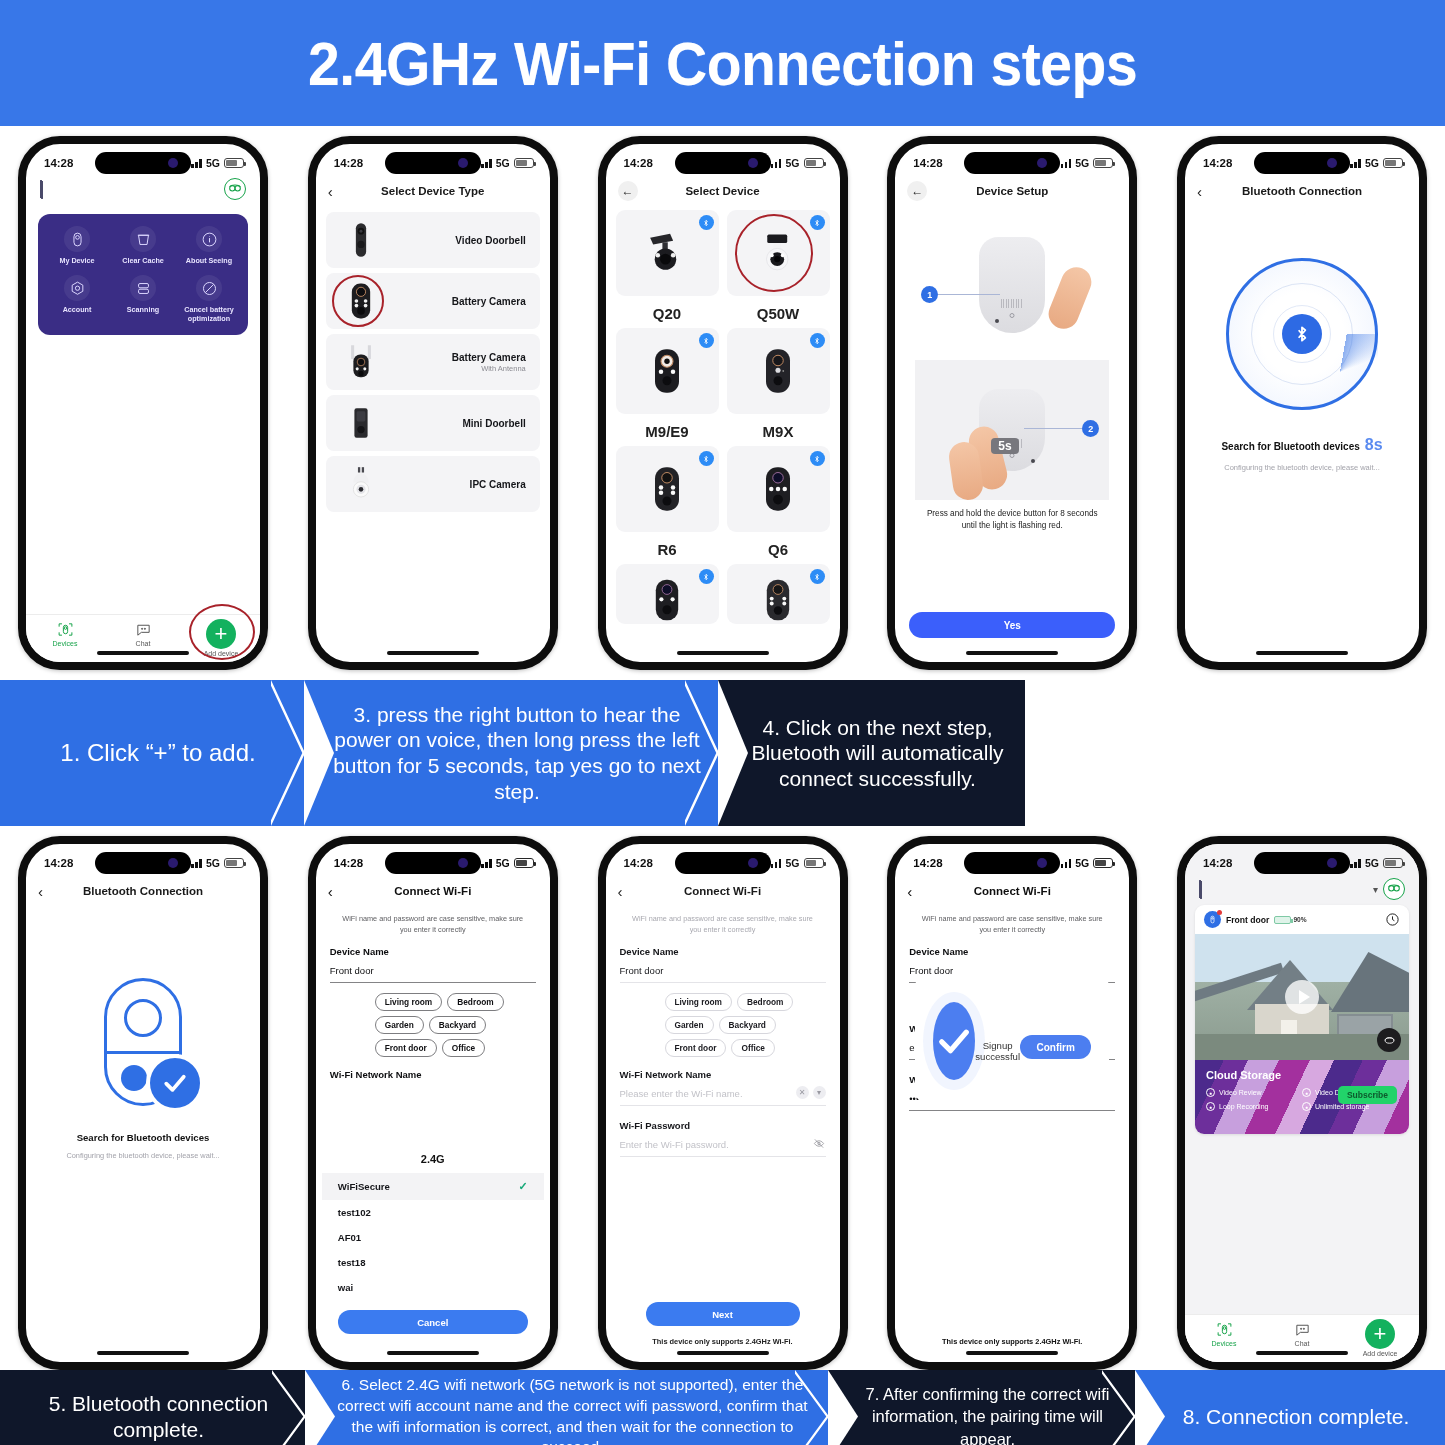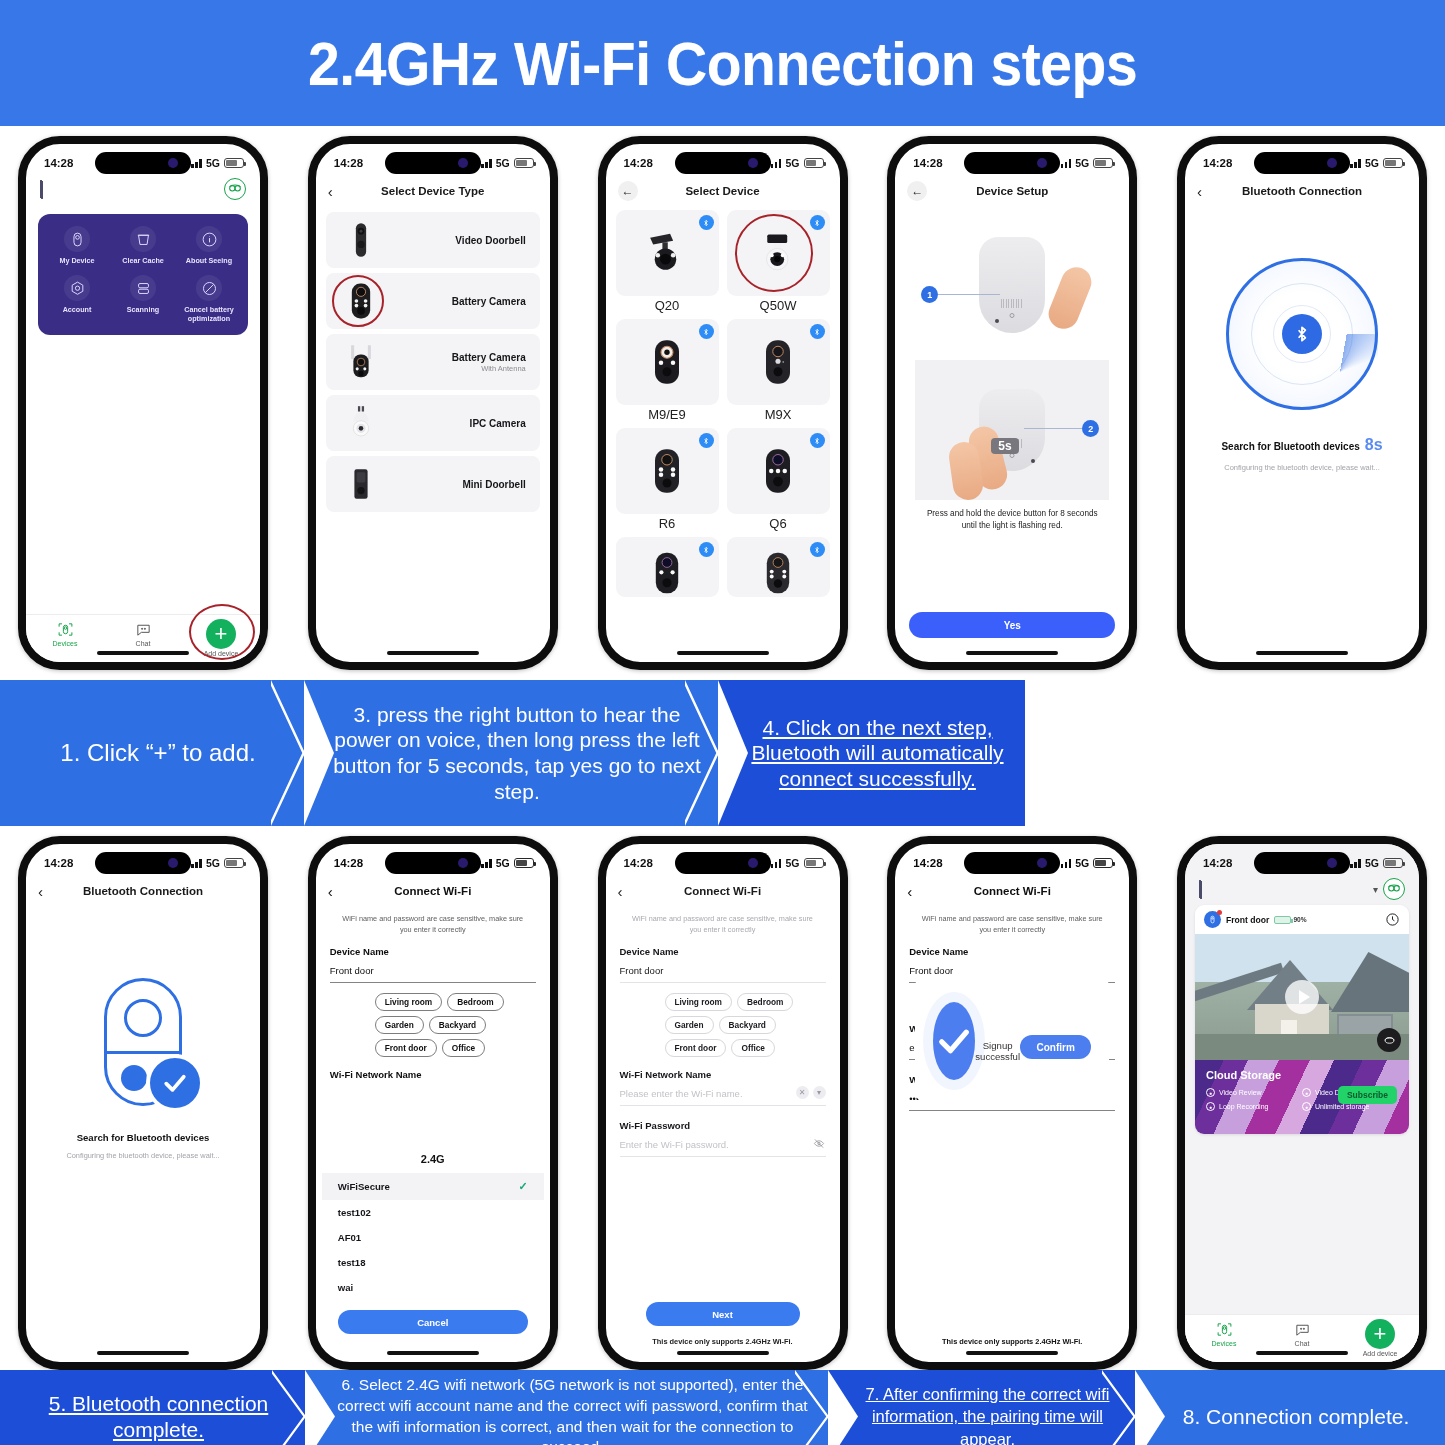--- a/index.html
+++ b/index.html
@@ -114,21 +114,21 @@
   .drow .dtxt { flex:1; text-align:right; }
   .drow .dt1 { font-size:10px; font-weight:bold; color:#15161a; }
   .drow .dt2 { font-size:7.5px; color:#8b8b92; margin-top:1px; }
 
   
   .dgrid { padding:4px 10px; display:grid; grid-template-columns:1fr 1fr; gap:6px 8px; }
   .gcell { }
   .gbox { height:86px; background:#f4f4f6; border-radius:9px; position:relative; display:flex; align-items:center; justify-content:center; }
   .btb { position:absolute; top:5px; right:5px; width:15px;height:15px;border-radius:50%;background:#2d8cf6;display:flex;align-items:center;justify-content:center; }
   .btb svg{width:8px;height:8px;}
-  .gcap { text-align:center; font-size:13px; color:#222; margin-top:2px; font-weight:400; }
+  .gcap { text-align:center; font-size:15px; color:#222; margin-top:9px; font-weight:700; }
 
   
   .setup-wrap { padding:4px 14px 0; }
   .setup-fig { position:relative; height:150px; display:flex; align-items:center; justify-content:center; }
   .setup-fig2 { position:relative; height:140px; background:#f1f1f3; margin:0 6px; display:flex;align-items:center;justify-content:center; }
   .dev-shape { width:66px; height:96px; background:linear-gradient(180deg,#ededf0,#dcdce0); border-radius:22px 22px 38px 38px; position:relative; }
   .dev-shape .grill{position:absolute;left:50%;top:62px;transform:translateX(-50%);width:22px;height:9px;background:repeating-linear-gradient(90deg,#b9b9bf 0 1px,transparent 1px 2.5px);}
   .dev-shape .btn{position:absolute;left:50%;top:76px;transform:translateX(-50%);width:5px;height:5px;border-radius:50%;border:1px solid #9b9ba3;}
   .dev-shape .led{position:absolute;left:16px;top:82px;width:4px;height:4px;border-radius:50%;background:#4a4a50;}
   .numbadge{position:absolute;width:17px;height:17px;border-radius:50%;background:#2f6fe4;color:#fff;font-size:9px;font-weight:bold;display:flex;align-items:center;justify-content:center;}
@@ -222,21 +222,21 @@
   
   .band { display:flex; width:1445px; }
   .band.b1 { height:146px; margin-top:10px; }
   .band.b2 { height:93px; }
   .arrow {
     position:relative; display:flex; align-items:center; justify-content:center;
     color:#fff; text-align:center; padding:4px 14px 4px 26px;
   }
   .arrow span { position:relative; z-index:2; display:block; }
   .arrow.dark { background:#2f6fe4; }
-  .arrow.light { background:#1d4ed8;text-decoration:underline; }
+  .arrow.light { background:#0f172a; }
   .arrow::after {
     content:""; position:absolute; right:-1px; top:0; bottom:0; width:34px;
     background:#fff; z-index:1;
     clip-path:polygon(0 0, 100% 50%, 0 100%, 0 96%, 92% 50%, 0 4%);
   }
   .arrow::before {
     content:""; position:absolute; left:0; top:0; bottom:0; width:30px; z-index:1;
     background:#fff;
     clip-path:polygon(0 0, 0 100%, 100% 50%, 100% 50%);
   }
@@ -448,43 +448,43 @@
                   <circle cx="21" cy="39" r="3.4" fill="#0a0a0c"></circle>
                 </svg>
             </div>
             <div class="dtxt">
               <div class="dt1">Battery Camera</div>
               <div class="dt2">With Antenna</div>
             </div>
           </div>
           <div class="drow">
             <div class="dimg">
+              <svg viewBox="0 0 30 48" width="22" height="40">
+                  <rect x="6" y="4" width="18" height="40" rx="3" fill="#2a2a2e"></rect>
+                  <rect x="9" y="8" width="12" height="14" rx="2" fill="#3c3c42"></rect>
+                  <circle cx="15" cy="33" r="5" fill="#141417"></circle>
+                </svg>
+            </div>
+            <div class="dtxt">
+                <div class="dt1">Mini Doorbell</div>
+              </div>
+          </div>
+          <div class="drow">
+            <div class="dimg">
               <svg viewBox="0 0 34 48" width="26" height="40">
                   <rect x="13" y="2" width="3" height="7" fill="#4a4a50"></rect>
                   <rect x="18" y="2" width="3" height="7" fill="#4a4a50"></rect>
                   <path d="M7 22c0-7 4.5-12 10-12s10 5 10 12z" fill="#f0f0f2"></path>
                   <circle cx="17" cy="31" r="10" fill="#fafafa" stroke="#ddd"></circle>
                   <circle cx="17" cy="31" r="6" fill="#e4e4e8"></circle>
                   <circle cx="17" cy="31" r="3" fill="#2b2b30"></circle>
                 </svg>
             </div>
             <div class="dtxt">
                 <div class="dt1">IPC Camera</div>
-              </div>
-          </div>
-          <div class="drow">
-            <div class="dimg">
-              <svg viewBox="0 0 30 48" width="22" height="40">
-                  <rect x="6" y="4" width="18" height="40" rx="3" fill="#2a2a2e"></rect>
-                  <rect x="9" y="8" width="12" height="14" rx="2" fill="#3c3c42"></rect>
-                  <circle cx="15" cy="33" r="5" fill="#141417"></circle>
-                </svg>
-            </div>
-            <div class="dtxt">
-                <div class="dt1">Mini Doorbell</div>
               </div>
           </div>
         </div>
       </div>
       <div class="home-ind"></div>
     </div>
 
     <div class="phone">
       <div class="notch">
           <div class="cam"></div>

